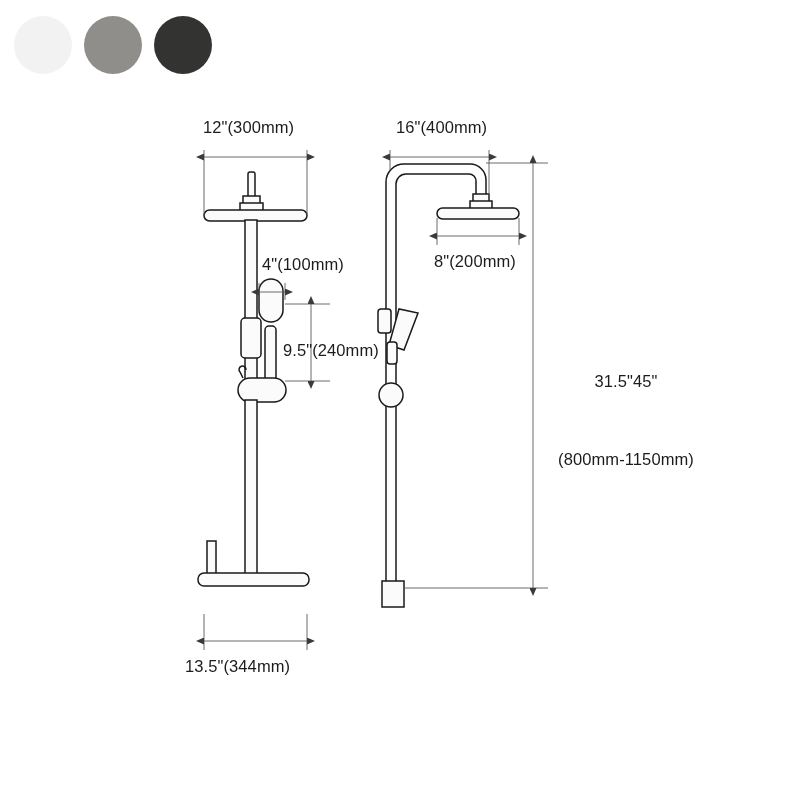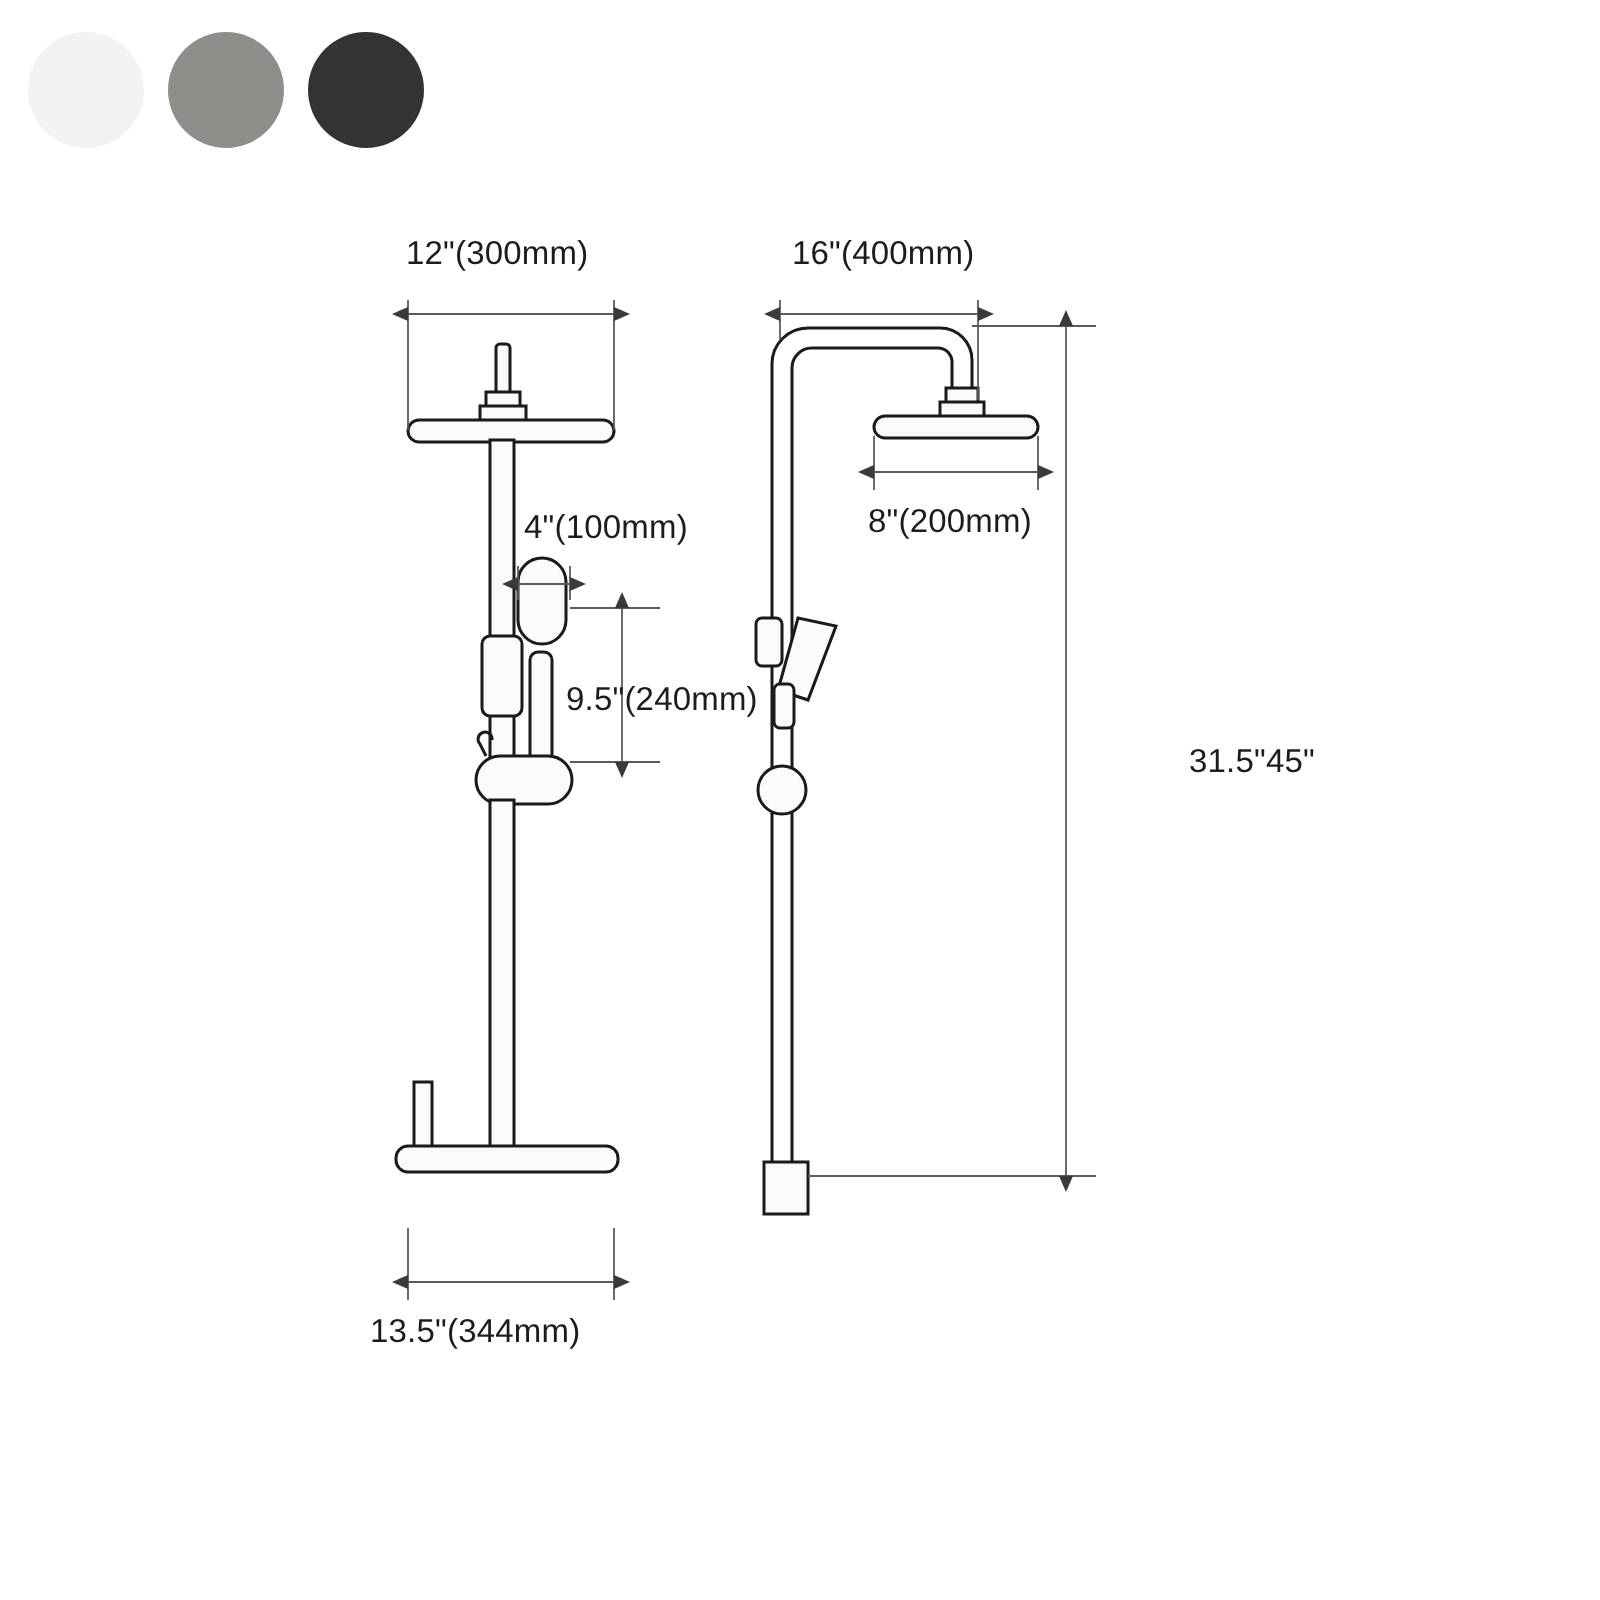--- a/index.html
+++ b/index.html
@@ -145,15 +145,16 @@
 
   <div class="dim-label lbl-12">12"(300mm)</div>
   <div class="dim-label lbl-16">16"(400mm)</div>
   <div class="dim-label lbl-4">4"(100mm)</div>
   <div class="dim-label lbl-8">8"(200mm)</div>
   <div class="dim-label lbl-95">9.5"(240mm)</div>
   <div class="dim-label lbl-135">13.5"(344mm)</div>
 
   <div class="dim-label lbl-height">
     <div>31.5"45"</div>
+    <div>(800mm-1150mm)</div>
   </div>
 
 </div>
 
 </body></html>

